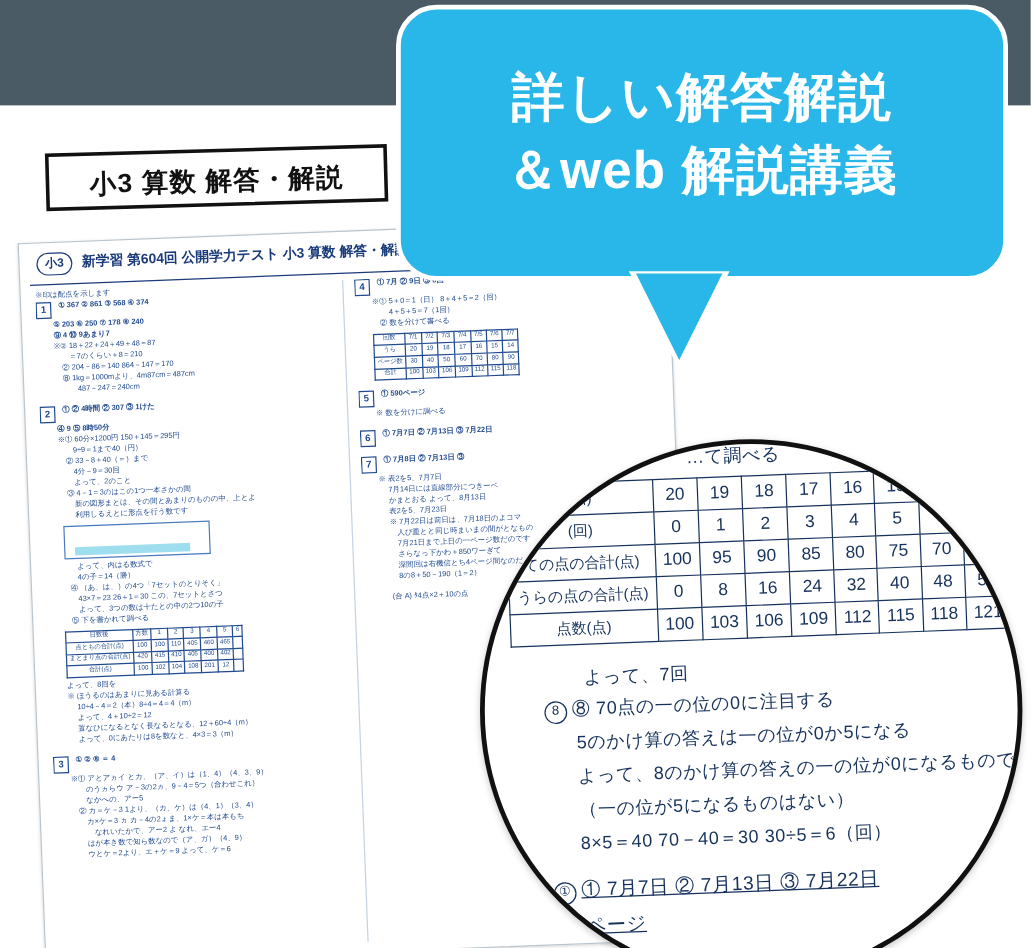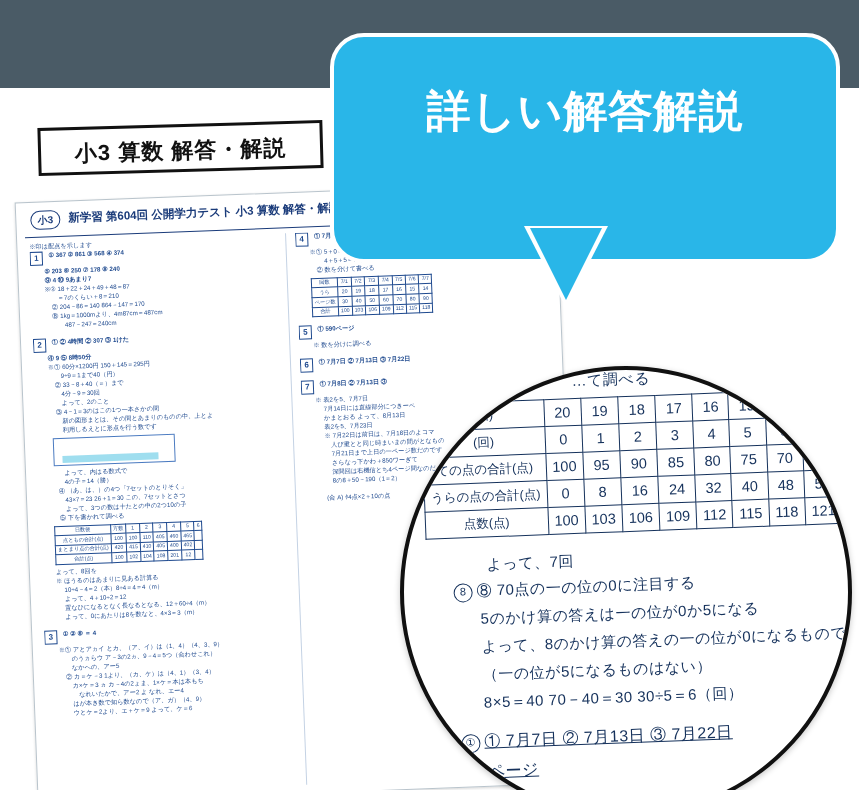--- a/index.html
+++ b/index.html
@@ -187,21 +187,20 @@
   .bubble {
     position: absolute;
     left: 330px;
     top: 4px;
     width: 510px;
     height: 230px;
     background: #29b6e8;
     border: 4px solid #ffffff;
     border-radius: 34px;
     box-sizing: border-box;
-    margin-top: 29px;
   }
   .bubble-text {
     position: absolute;
     left: 0; right: 0;
     top: 44px;
     text-align: center;
     color: #ffffff;
     font-weight: bold;
     font-size: 44px;
     line-height: 1.38;
@@ -601,14 +600,15 @@
 
     </div>
   </div>
 </div>
 
 <div class="bubble-tail-outline"></div>
 <div class="bubble-tail"></div>
 <div class="bubble">
   <div class="bubble-text">
     <div>詳しい解答解説</div>
+    <div>＆web 解説講義</div>
   </div>
 </div>
 
 </body></html>

